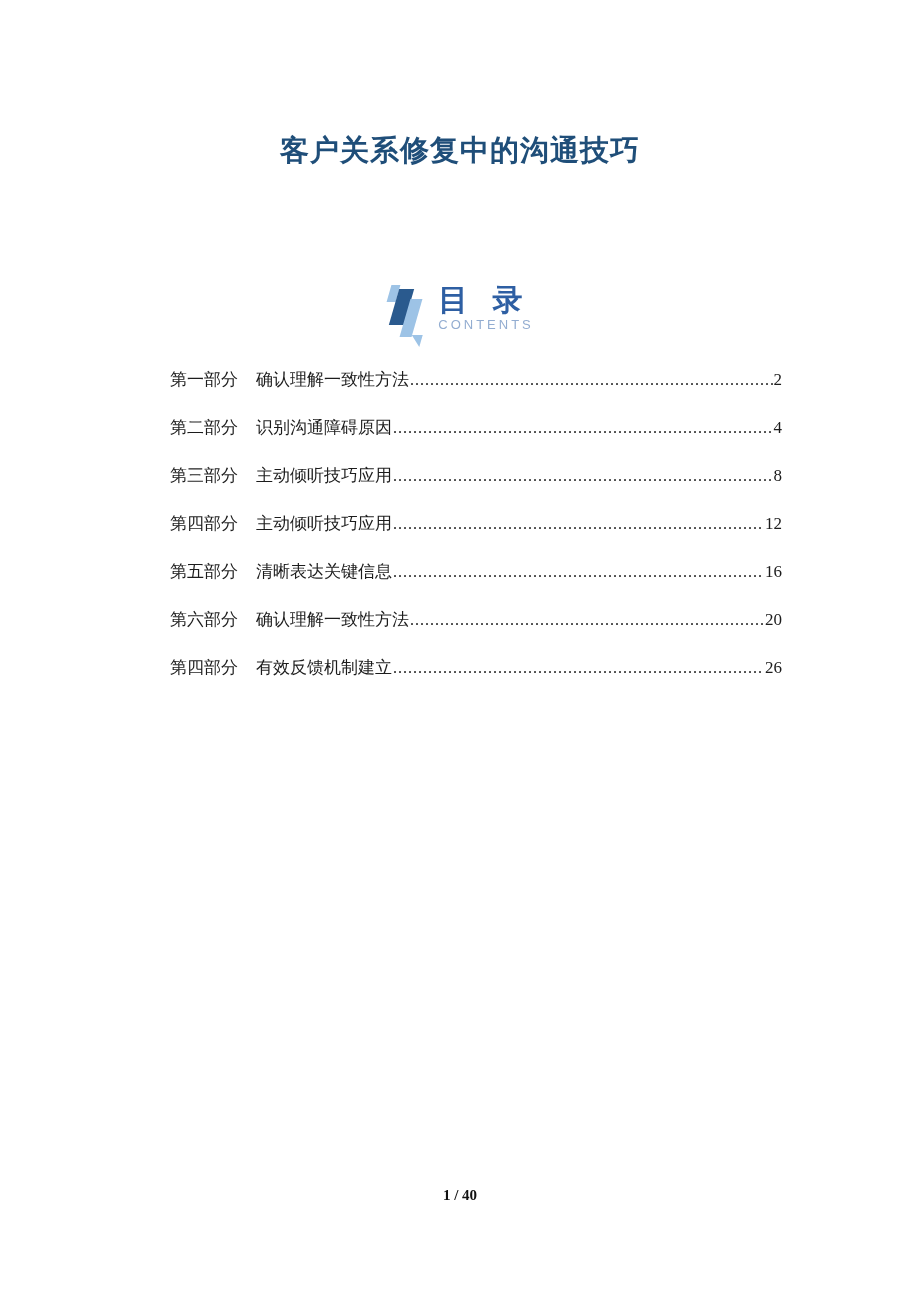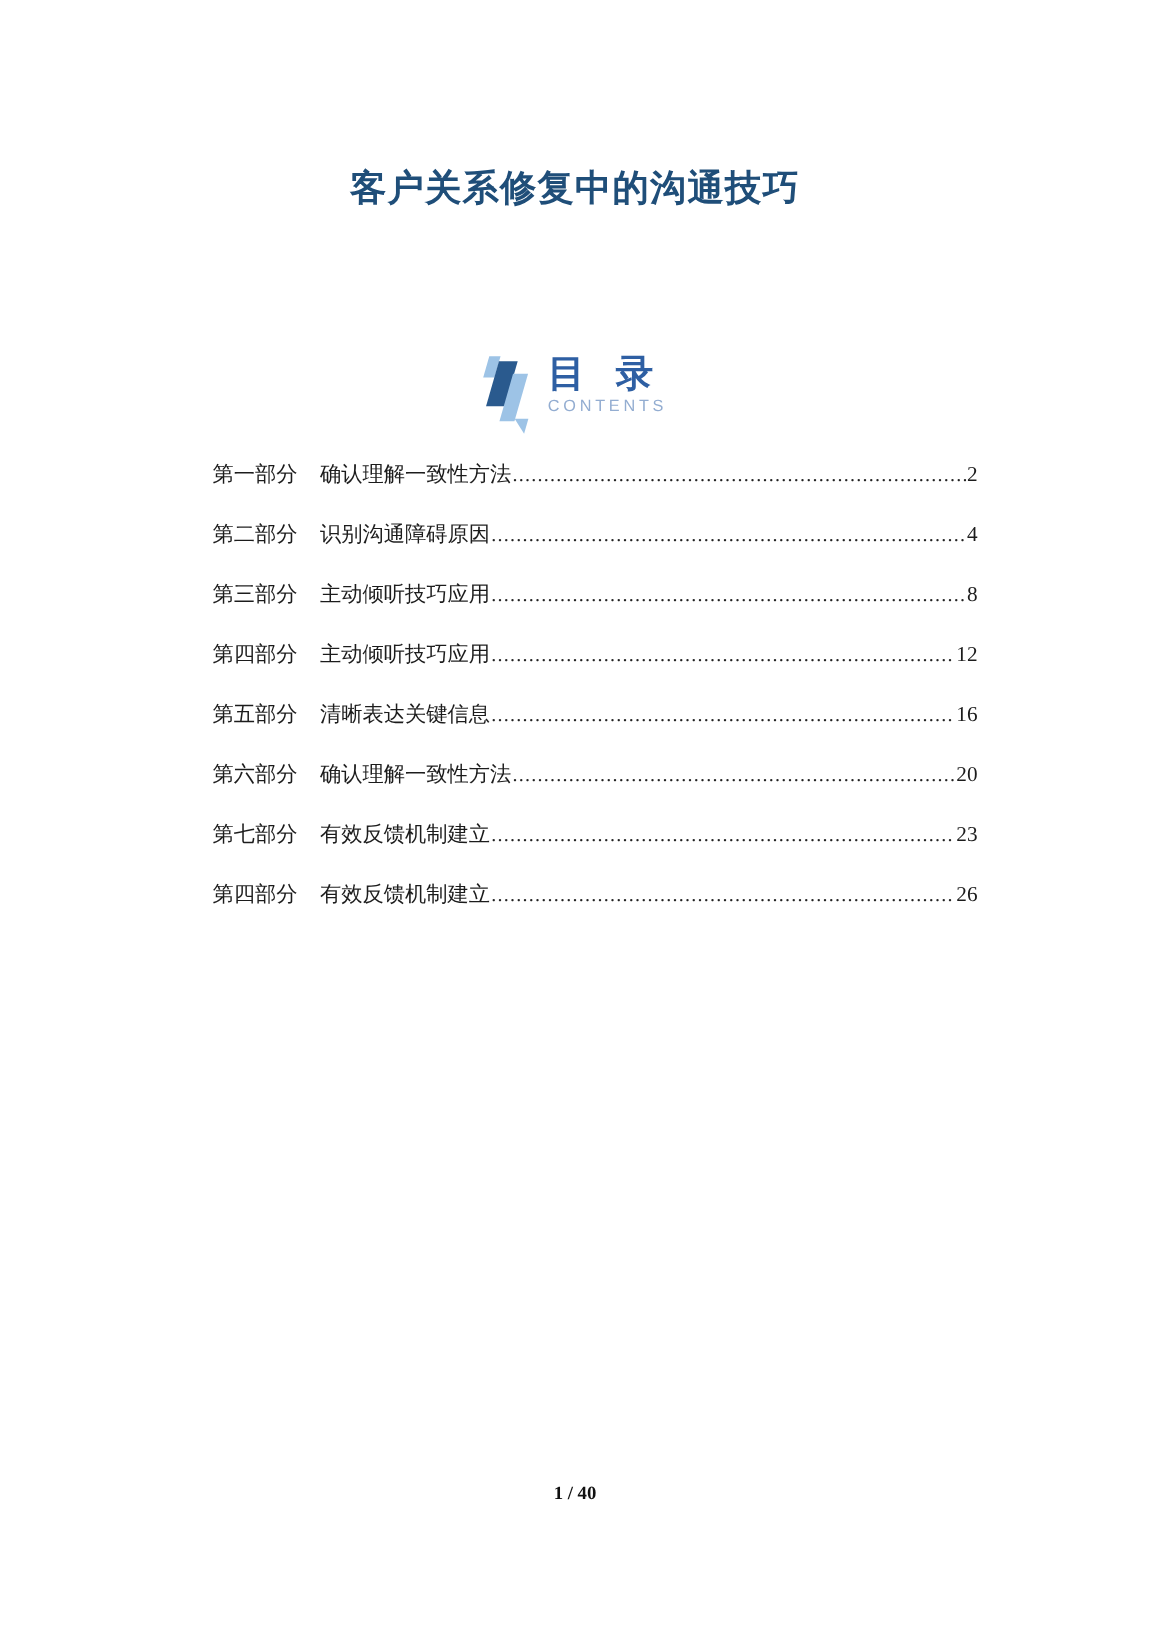--- a/index.html
+++ b/index.html
@@ -176,26 +176,20 @@
       <span class="toc-page">16</span>
     </div>
 
     <div class="toc-row">
       <span class="toc-label">第六部分</span>
       <span class="toc-title">确认理解一致性方法</span>
       <span class="leader"></span>
       <span class="toc-page">20</span>
     </div>
 
-    <div class="toc-row">
-      <span class="toc-label">第七部分</span>
-      <span class="toc-title">有效反馈机制建立</span>
-      <span class="leader"></span>
-      <span class="toc-page">23</span>
-    </div>
 
     <div class="toc-row">
       <span class="toc-label">第四部分</span>
       <span class="toc-title">有效反馈机制建立</span>
       <span class="leader"></span>
       <span class="toc-page">26</span>
     </div>
   </div>
 
   <div class="footer">1 / 40</div>

